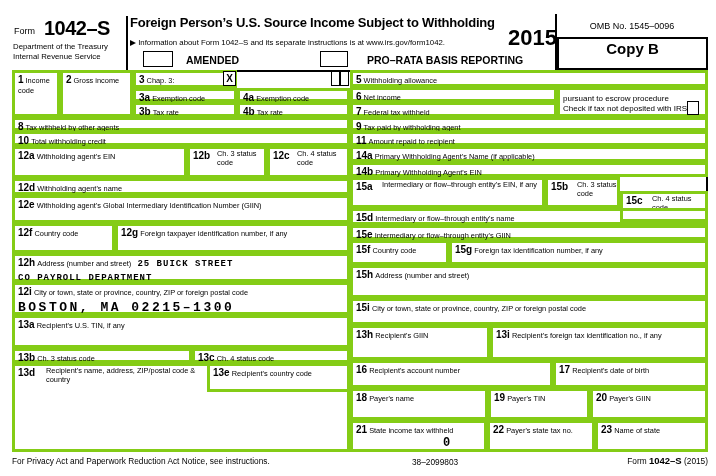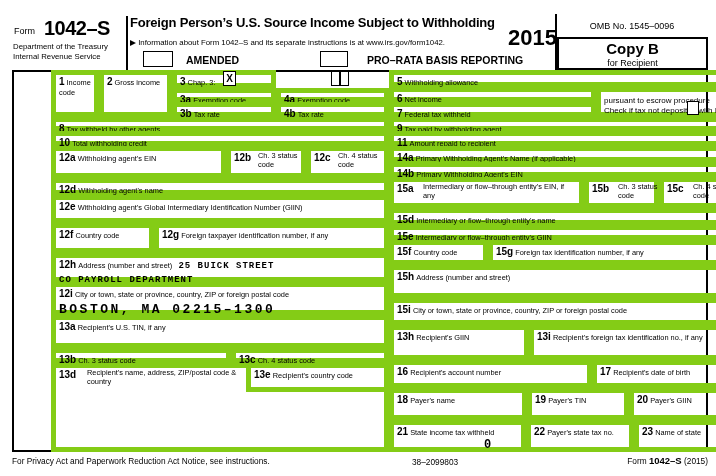--- a/index.html
+++ b/index.html
@@ -1,20 +1,20 @@
 <!DOCTYPE html>
 <html><head>
 <meta charset="utf-8">
 <style>
   html,body{margin:0;padding:0;background:#fff;}
   #page{position:relative;width:716px;height:476px;background:#fff;color:#000;
         font-family:"Liberation Sans","DejaVu Sans",sans-serif;overflow:hidden;}
   .abs{position:absolute;box-sizing:border-box;}
-  .cell{position:absolute;box-sizing:border-box;border:5px solid #84cc16;padding:1px 2px 0 3px;
-        font-size:7.5px;line-height:1.2;background:transparent;margin-left:39px;}
+  .cell{position:absolute;box-sizing:border-box;border:3px solid #84cc16;padding:1px 2px 0 3px;
+        font-size:7.5px;line-height:1.2;background:transparent;}
   .bn{font-weight:bold;font-size:10px;padding-right:2px;}
   .l{font-size:7.4px;}
   .mono{font-family:"Liberation Mono","DejaVu Sans Mono",monospace;font-weight:bold;white-space:pre;}
   .cb{position:absolute;box-sizing:border-box;border:1px solid #000;background:#fff;
       text-align:center;font-weight:bold;}
   .vline{position:absolute;background:#000;width:1px;}
   .formbox{position:absolute;border:2px solid #000;box-sizing:border-box;}
   .hdr-bold{font-weight:bold;}
   .val12h{font-size:9px;letter-spacing:1px;}
   .val12i{font-size:13px;letter-spacing:2.5px;}
@@ -37,21 +37,20 @@
   <div class="abs hdr-bold" style="left:186px;top:54px;font-size:10.5px;">AMENDED</div>
   <div class="cb" style="left:320px;top:51px;width:28px;height:16px;"></div>
   <div class="abs hdr-bold" style="left:367px;top:54px;font-size:10.5px;">PRO–RATA BASIS REPORTING</div>
 
   <div class="abs hdr-bold" style="left:508px;top:25px;font-size:22px;">2015</div>
 
   <div class="vline" style="left:555px;top:14px;height:56px;width:2px;"></div>
   <div class="abs" style="left:556px;top:21px;width:152px;text-align:center;font-size:9px;">OMB No. 1545–0096</div>
   <div class="formbox" style="left:557px;top:37px;width:151px;height:33px;">
     <div class="abs hdr-bold" style="left:0;top:1px;width:100%;text-align:center;font-size:15px;">Copy B</div>
-    <div class="abs" style="left:0;top:19px;width:100%;text-align:center;font-size:9px;">for Recipient</div>
   </div>
 
   <div class="formbox" style="left:12px;top:70px;width:696px;height:382px;"></div>
 
   <div class="cell" style="left:12px;top:70px;width:48px;height:47px;">
     <span class="bn">1</span><span class="l">Income code</span>
   </div>
   <div class="cell" style="left:60px;top:70px;width:73px;height:47px;">
     <span class="bn">2</span><span class="l">Gross income</span>
   </div>
@@ -127,21 +126,21 @@
     <span class="bn">12e</span><span class="l">Withholding agent's Global Intermediary Identification Number (GIIN)</span>
   </div>
   <div class="cell" style="left:350px;top:177px;width:195px;height:31px;">
     <span class="bn" style="float:left;">15a</span>
       <span class="l" style="display:block;margin-left:26px;">Intermediary or flow–through entity's EIN, if any</span>
   </div>
   <div class="cell" style="left:545px;top:177px;width:75px;height:31px;">
     <span class="bn" style="float:left;">15b</span>
       <span class="l" style="display:block;margin-left:26px;width:40px;">Ch. 3 status code</span>
   </div>
-  <div class="cell" style="left:620px;top:177px;width:88px;height:31px;">
+  <div class="cell" style="left:620px;top:191px;width:88px;height:31px;">
     <span class="bn" style="float:left;">15c</span>
       <span class="l" style="display:block;margin-left:26px;width:44px;">Ch. 4 status code</span>
   </div>
 
   <div class="cell" style="left:12px;top:223px;width:103px;height:30px;">
     <span class="bn">12f</span><span class="l">Country code</span>
   </div>
   <div class="cell" style="left:115px;top:223px;width:235px;height:30px;">
     <span class="bn">12g</span><span class="l">Foreign taxpayer identification number, if any</span>
   </div>

